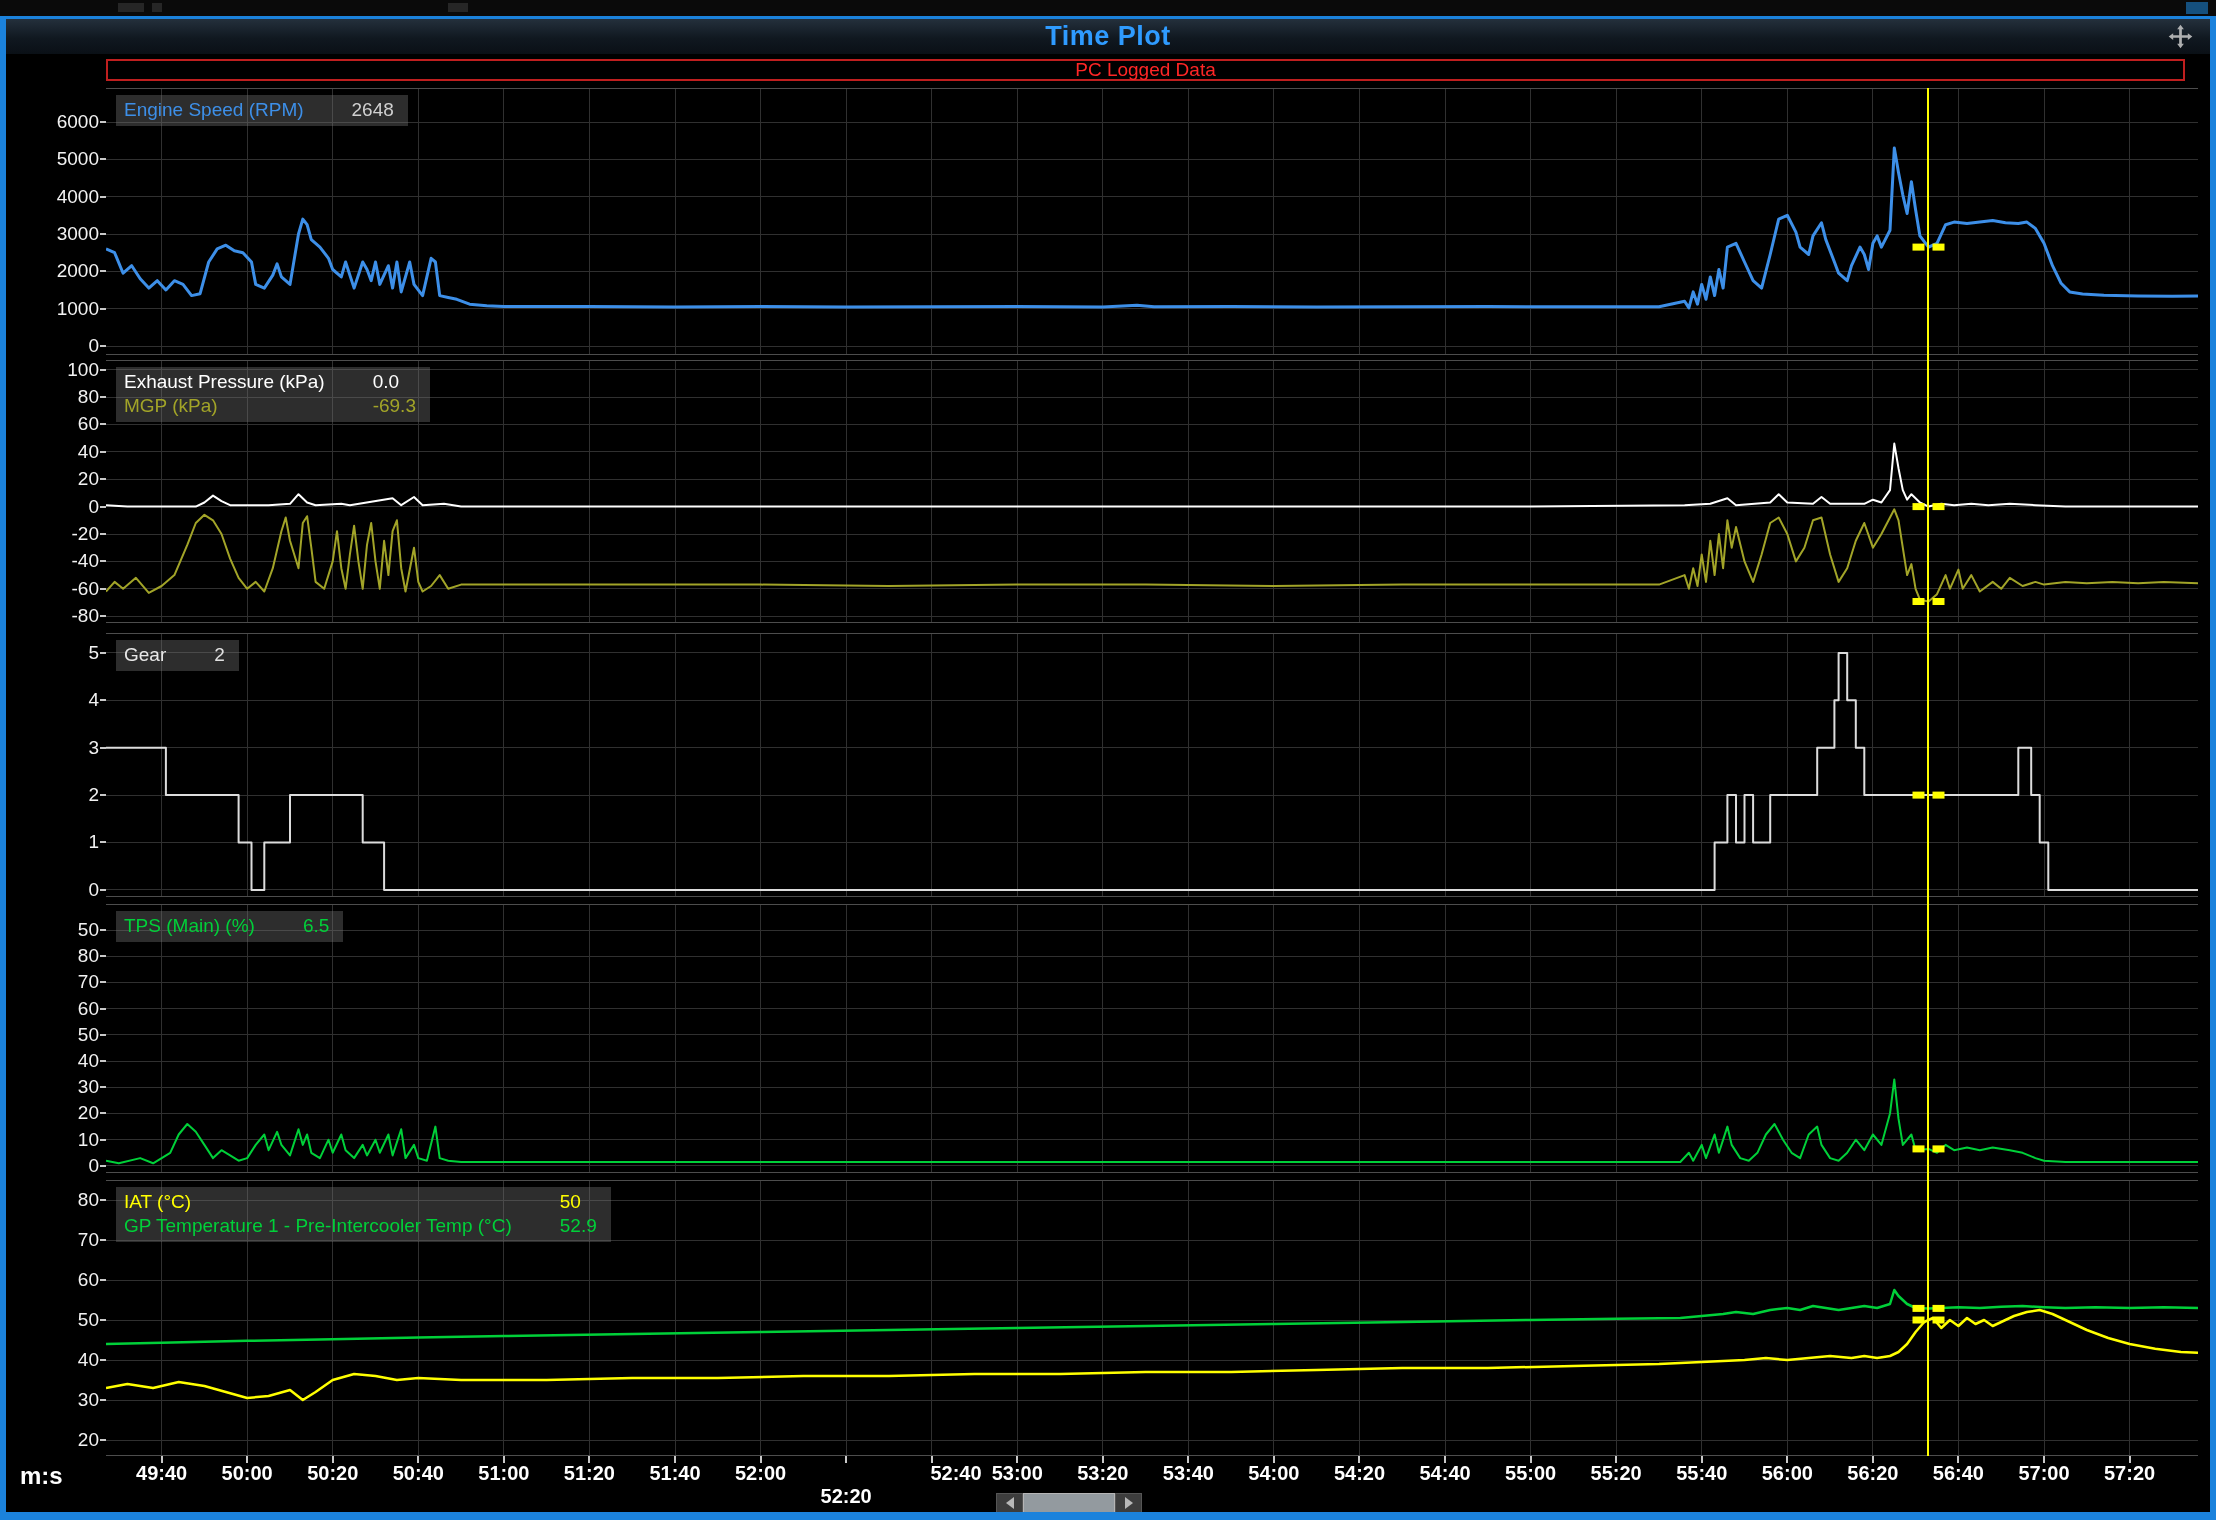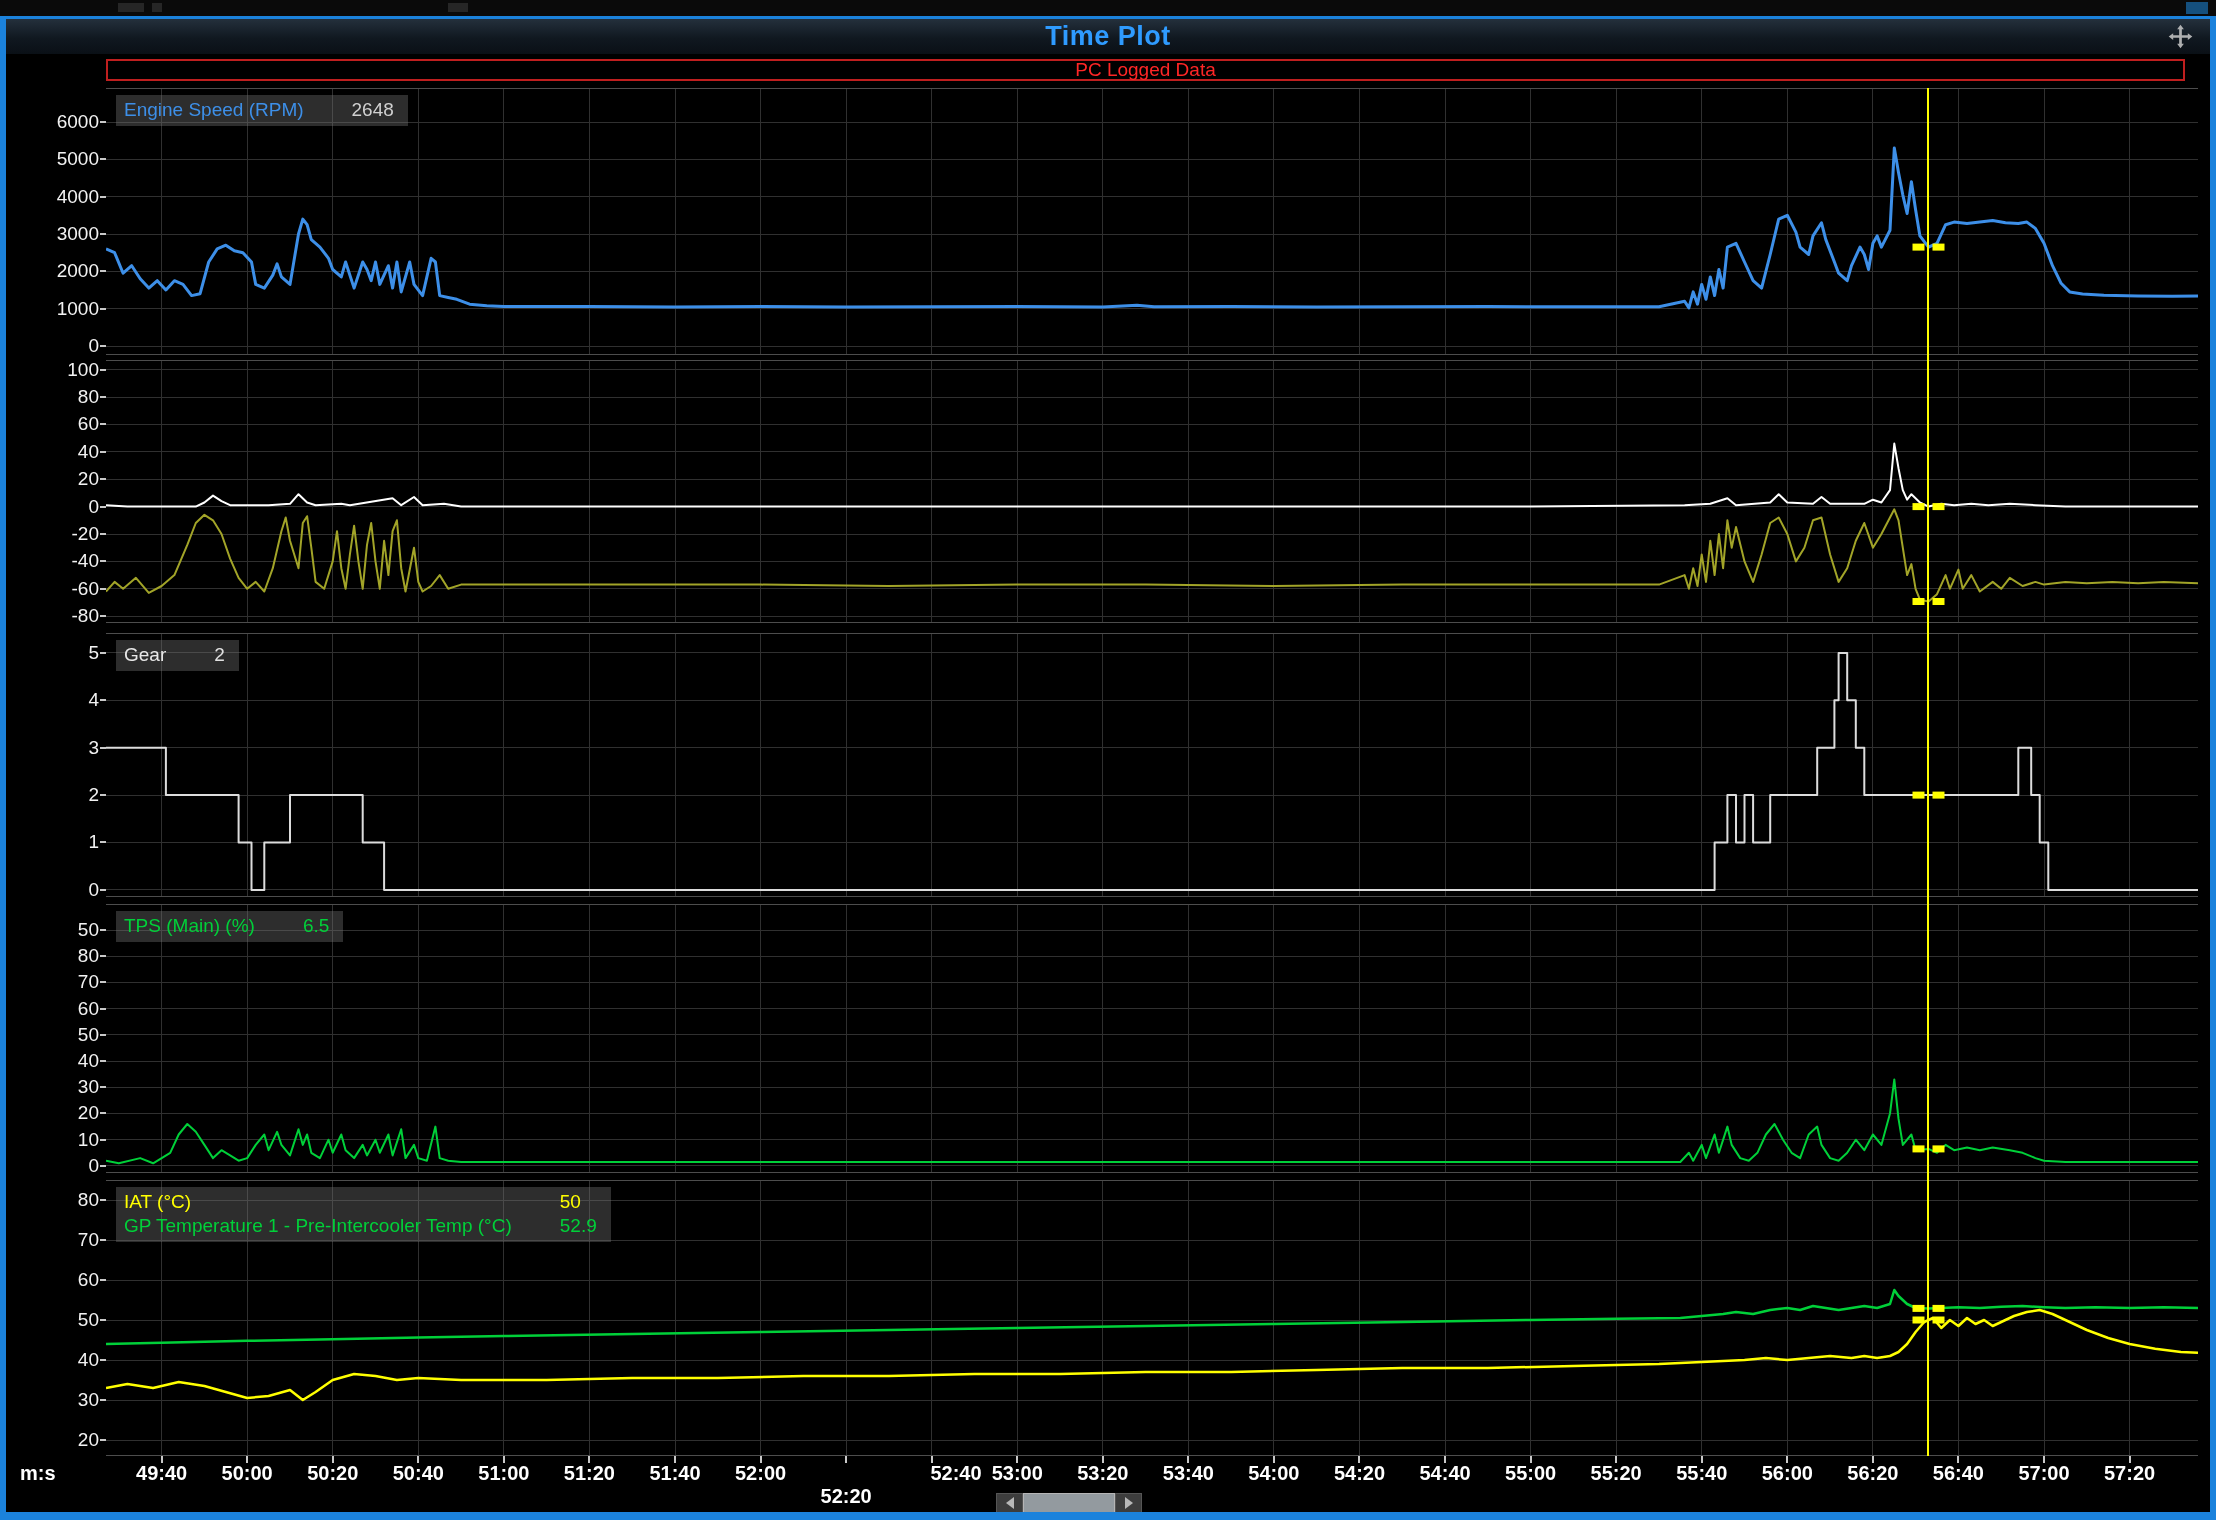--- a/index.html
+++ b/index.html
@@ -28,21 +28,21 @@
   
   #stage{position:absolute;left:0;top:0;width:2216px;height:1520px;}
   .panel-svg{position:absolute;background:#000;display:block;}
   .ylabel{position:absolute;left:0;width:99px;text-align:right;color:#f2f2f2;
     font-size:19px;line-height:22px;z-index:4;}
   .ytickmark{position:absolute;left:100px;width:6px;height:2px;background:#c9c9c9;z-index:4;}
   .xlabel{position:absolute;top:1462px;width:90px;text-align:center;color:#ffffff;
     font-weight:bold;font-size:20px;z-index:4;}
   .xtickmark{position:absolute;top:1456px;width:2px;height:7px;background:#c9c9c9;z-index:4;}
   .unit-label{position:absolute;left:20px;top:1462px;color:#ffffff;font-weight:bold;
-    font-size:20px;z-index:4;}
+    font-size:24px;z-index:4;}
   .legend{position:absolute;background:rgba(118,118,118,0.38);padding:3px 14px 4px 8px;
     display:grid;grid-template-columns:auto auto;column-gap:48px;font-size:19px;
     line-height:24px;white-space:nowrap;z-index:7;}
   .cursor-line{position:absolute;width:2px;z-index:6;}
   
   .scrollbar{position:absolute;left:996px;top:1493px;width:146px;height:20px;
     display:flex;background:#171717;z-index:8;}
   .sb-btn{width:27px;height:20px;background:#3d3d3d;display:flex;align-items:center;
     justify-content:center;border:1px solid #555;box-sizing:border-box;}
   .sb-thumb{flex:1;background:#939a9f;border:1px solid #b5b5b5;box-sizing:border-box;}
@@ -194,20 +194,26 @@
     <div class="ylabel" style="top: 468.172px;">20</div>
     <div class="ytickmark" style="top: 478.172px;"></div>
     <div class="ylabel" style="top: 440.776px;">40</div>
     <div class="ytickmark" style="top: 450.776px;"></div>
     <div class="ylabel" style="top: 413.38px;">60</div>
     <div class="ytickmark" style="top: 423.38px;"></div>
     <div class="ylabel" style="top: 385.984px;">80</div>
     <div class="ytickmark" style="top: 395.984px;"></div>
     <div class="ylabel" style="top: 358.589px;">100</div>
     <div class="ytickmark" style="top: 368.589px;"></div>
+    <div class="legend" style="left: 116px; top: 367px;">
+      <span style="color: rgb(255, 255, 255);">Exhaust Pressure (kPa)</span>
+      <span style="color: rgb(255, 255, 255);">0.0</span>
+      <span style="color: rgb(162, 164, 40);">MGP (kPa)</span>
+      <span style="color: rgb(162, 164, 40);">-69.3</span>
+    </div>
     <svg viewBox="0 0 2092 264" class="panel-svg" style="left: 106px; top: 633px; width: 2092px; height: 264px;">
       <line x1="55.6" y1="0" x2="55.6" y2="264" stroke="#303030" stroke-width="1" shape-rendering="crispEdges"></line>
       <line x1="141.2" y1="0" x2="141.2" y2="264" stroke="#303030" stroke-width="1" shape-rendering="crispEdges"></line>
       <line x1="226.7" y1="0" x2="226.7" y2="264" stroke="#303030" stroke-width="1" shape-rendering="crispEdges"></line>
       <line x1="312.3" y1="0" x2="312.3" y2="264" stroke="#303030" stroke-width="1" shape-rendering="crispEdges"></line>
       <line x1="397.9" y1="0" x2="397.9" y2="264" stroke="#303030" stroke-width="1" shape-rendering="crispEdges"></line>
       <line x1="483.4" y1="0" x2="483.4" y2="264" stroke="#303030" stroke-width="1" shape-rendering="crispEdges"></line>
       <line x1="569.0" y1="0" x2="569.0" y2="264" stroke="#303030" stroke-width="1" shape-rendering="crispEdges"></line>
       <line x1="654.6" y1="0" x2="654.6" y2="264" stroke="#303030" stroke-width="1" shape-rendering="crispEdges"></line>
       <line x1="740.1" y1="0" x2="740.1" y2="264" stroke="#303030" stroke-width="1" shape-rendering="crispEdges"></line>

